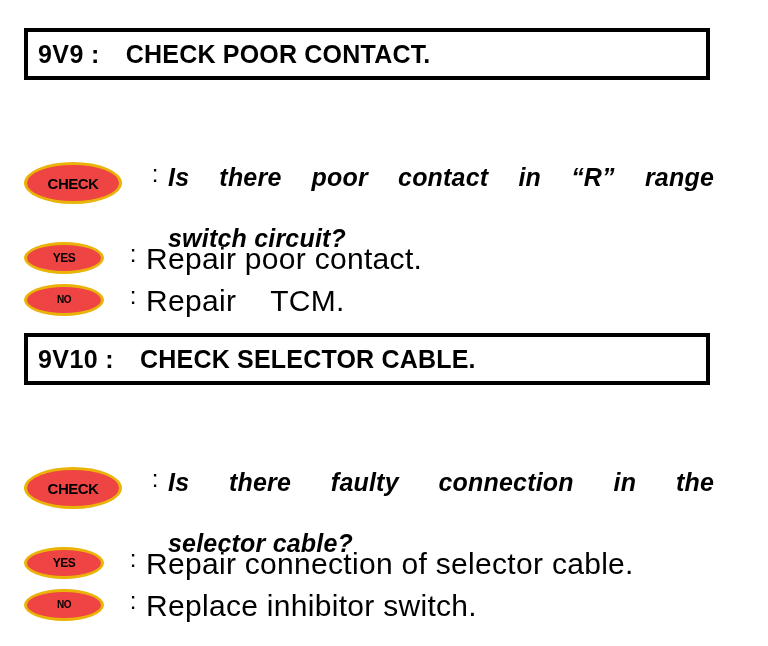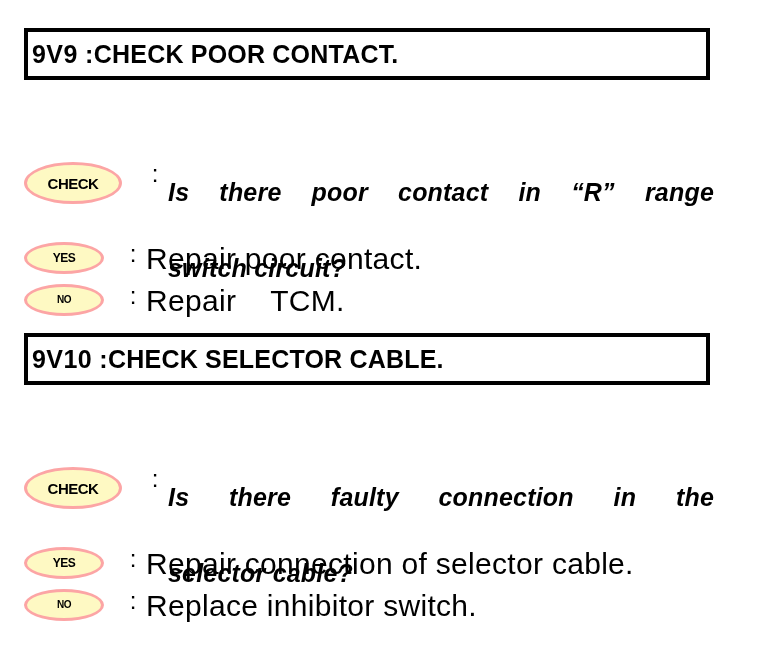--- a/index.html
+++ b/index.html
@@ -34,55 +34,56 @@
 
   
   .header-box {
     box-sizing: border-box;
     width: 686px;
     height: 52px;
     border: 4px solid #000000;
     background: #ffffff;
     display: flex;
     align-items: center;
-    padding-left: 4px;
+    padding-left: 10px;
   }
   .header-id {
     font-size: 25px;
     font-weight: bold;
     letter-spacing: 0.4px;
     white-space: pre;
     line-height: 1;
   }
   .header-title {
     font-size: 25px;
     font-weight: bold;
     letter-spacing: 0.2px;
     white-space: pre;
     line-height: 1;
+    margin-left: 26px;
   }
 
   
   .rows {
     position: relative;
     margin-top: 0;
   }
   .row {
     position: absolute;
     left: 0;
     display: flex;
     align-items: flex-start;
   }
 
   
   .badge {
     box-sizing: border-box;
-    border: 3px solid #fca5a5;
+    border: 3px solid #eab308;
     border-radius: 50%;
-    background: #fef9c3;
+    background: #ef4444;
     display: flex;
     align-items: center;
     justify-content: center;
     font-weight: bold;
     line-height: 1;
     flex: none;
   }
   .badge-check {
     width: 98px;
     height: 42px;
@@ -114,21 +115,21 @@
   .text-check {
     font-size: 25px;
     font-weight: bold;
     font-style: italic;
     line-height: 1.22;
     width: 546px;
     text-align: justify;
     text-justify: inter-word;
     letter-spacing: 0.2px;
   }
-  .text-check > span { display: block; margin-top: 15px; }
+  .text-check > span { display: block; }
   .text-check > span.just {
     text-align: justify;
   }
   .text-check > span.just::after {
     content: "";
     display: inline-block;
     width: 100%;
   }
 
   .text-answer {

